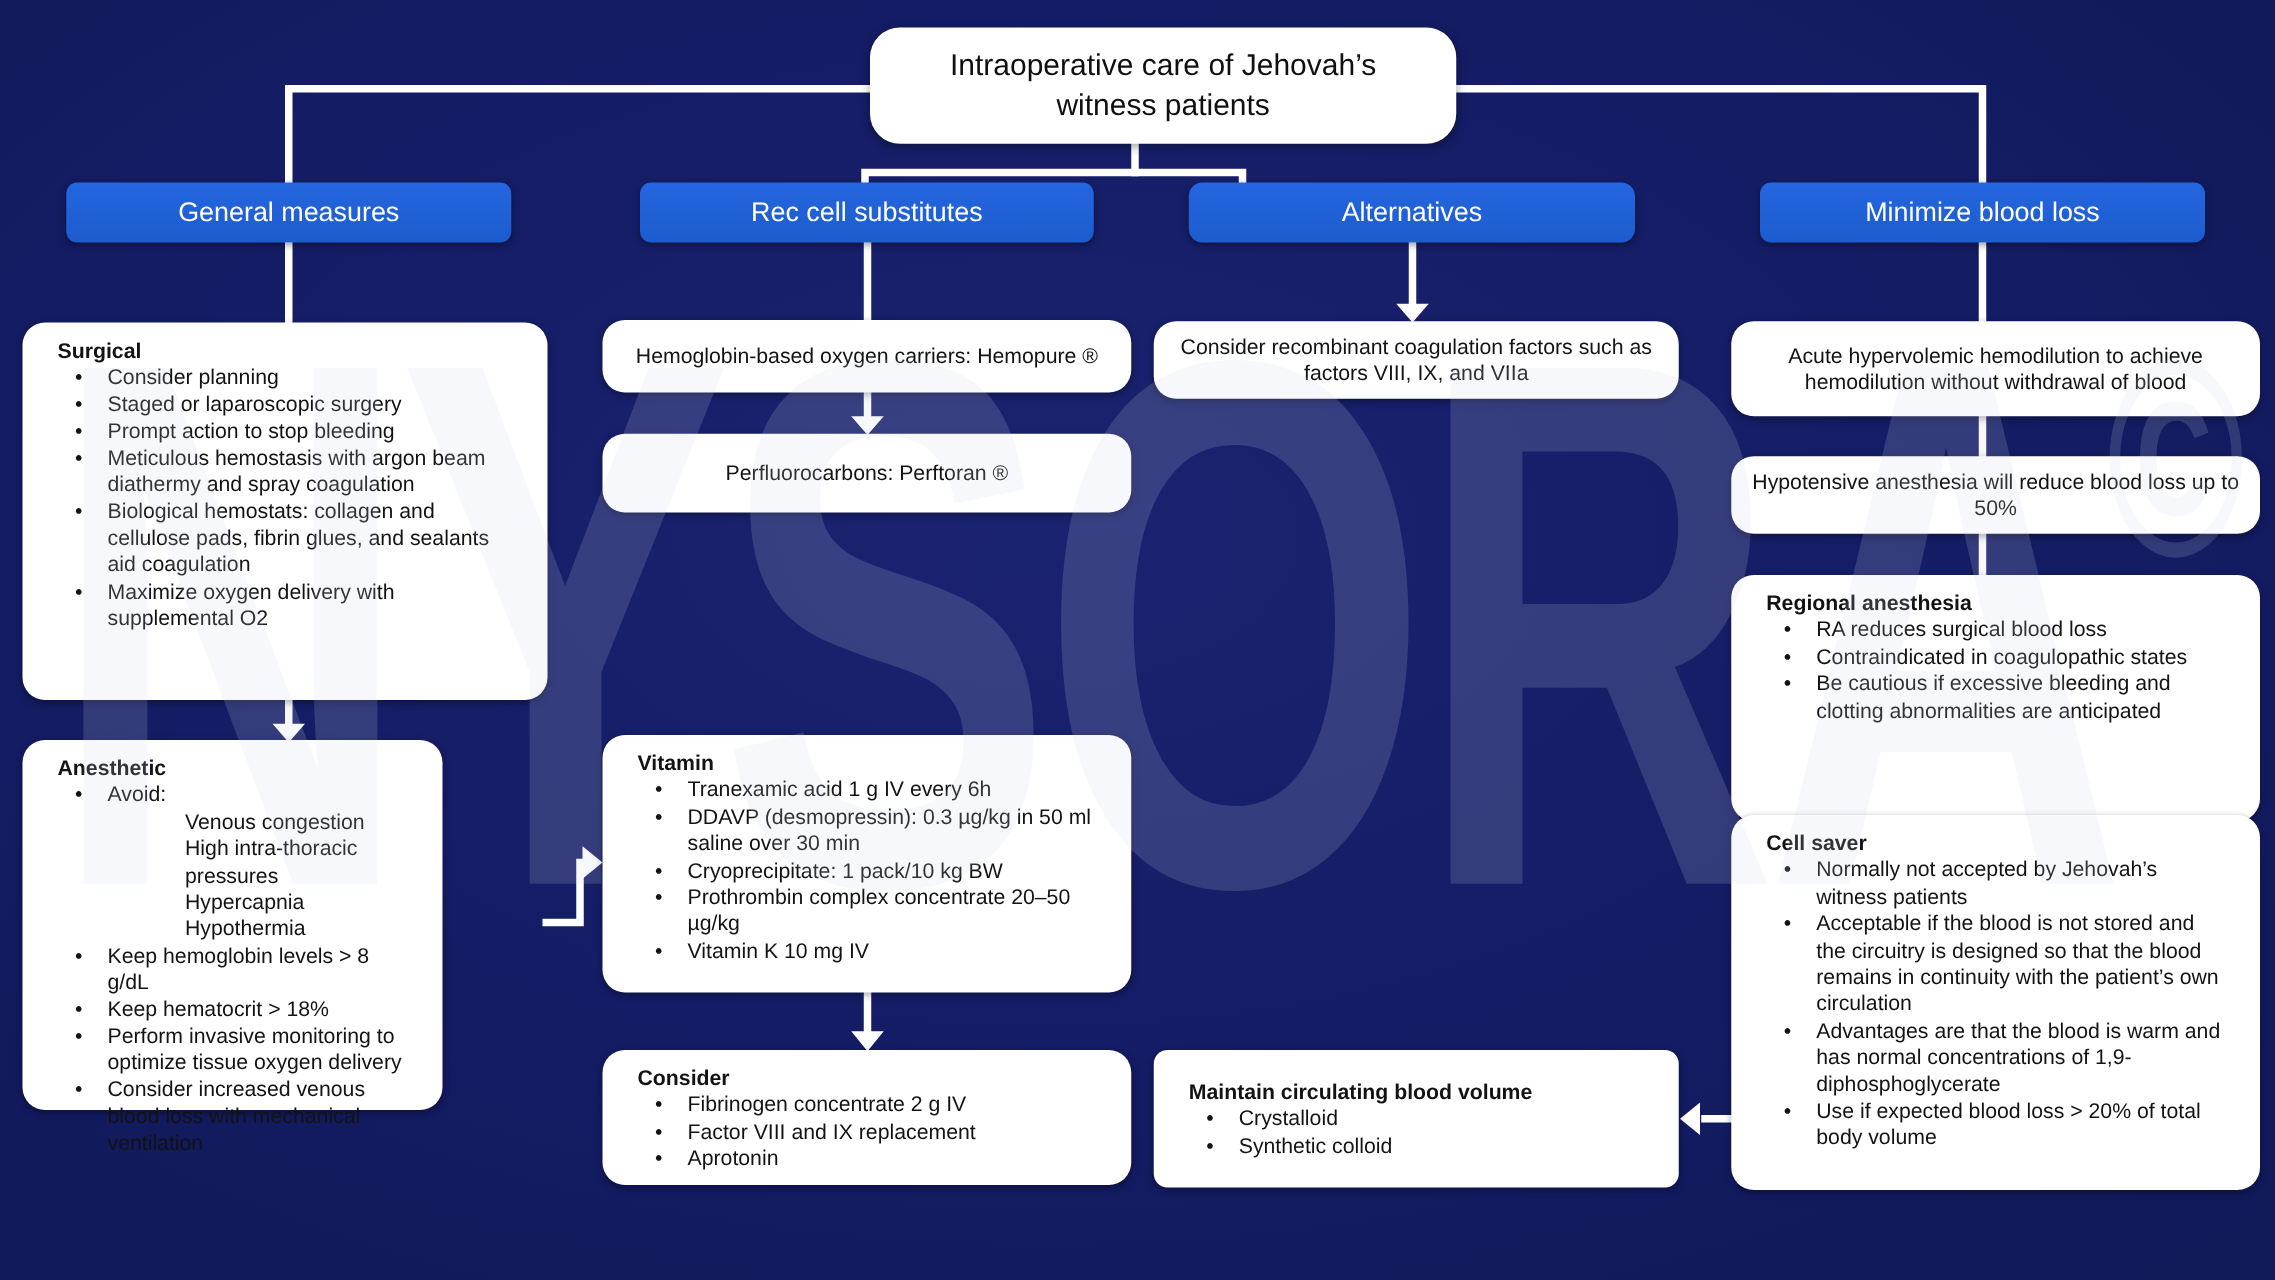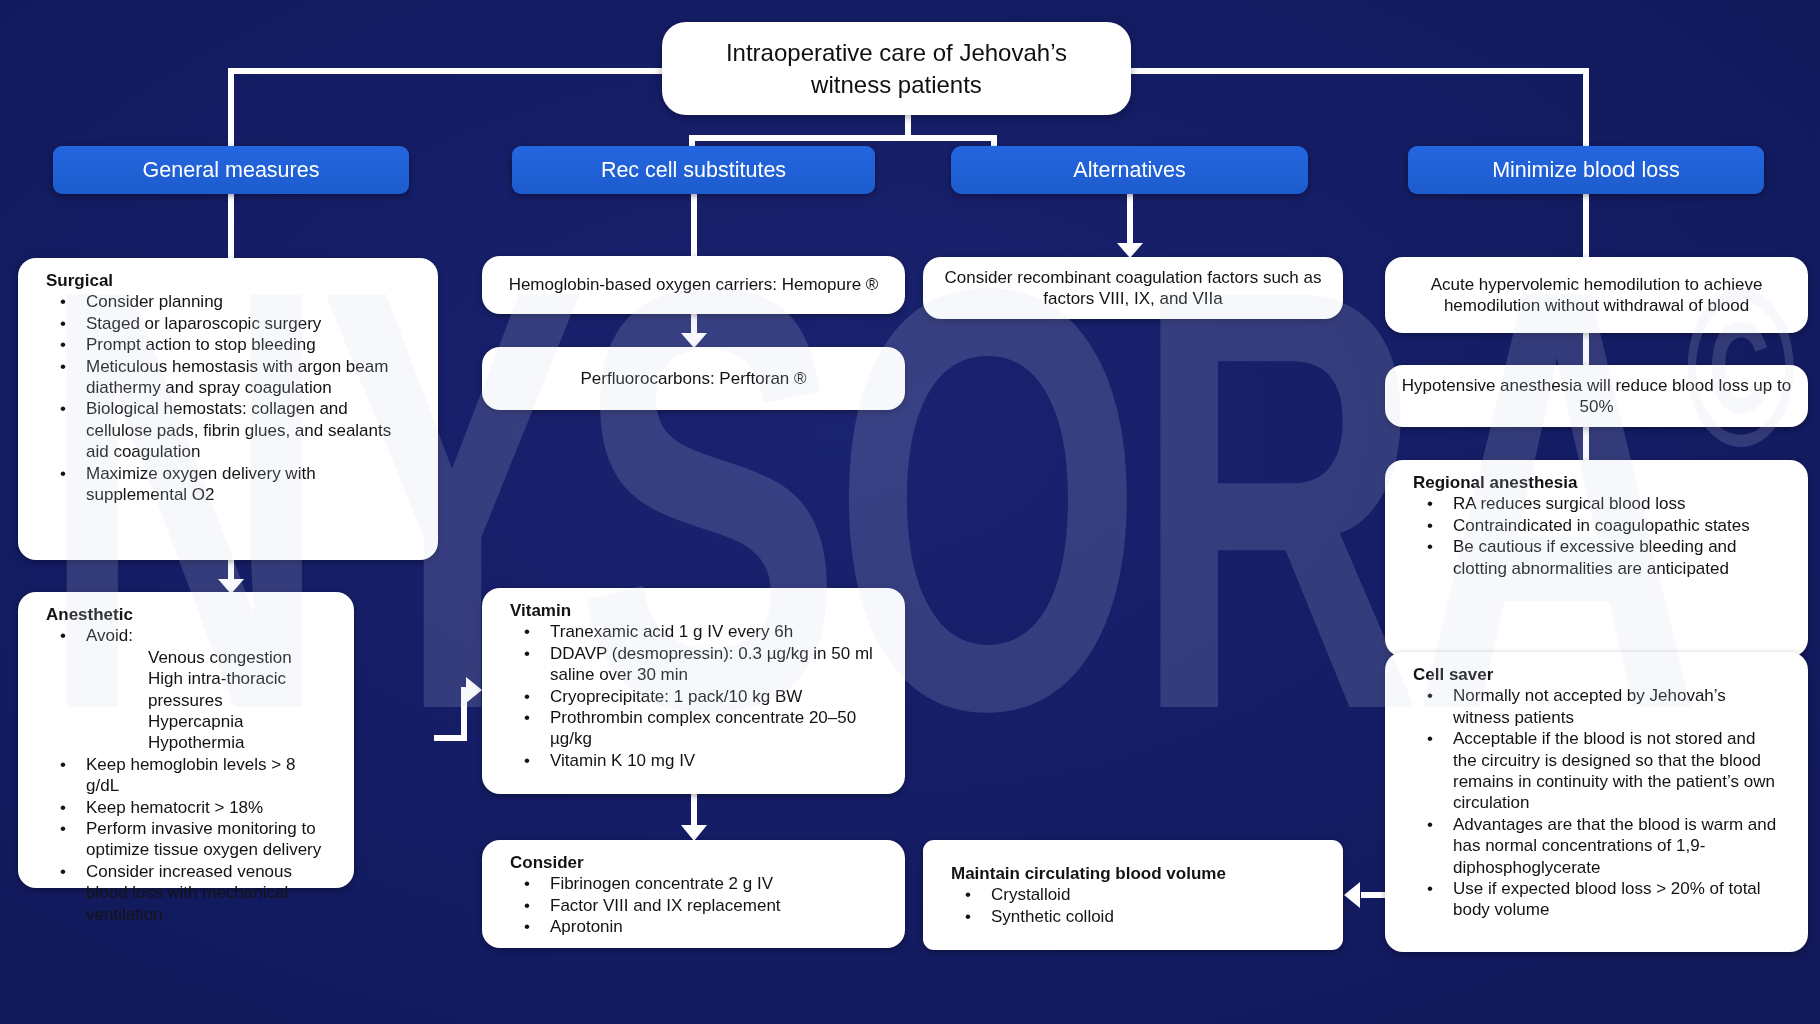--- a/index.html
+++ b/index.html
@@ -76,21 +76,21 @@
       <polygon points="218,579 244,579 231,594"></polygon>
       <polygon points="681,333 707,333 694,348"></polygon>
       <polygon points="681,825 707,825 694,841"></polygon>
       <polygon points="466,677 466,703 482,690"></polygon>
       <polygon points="1117,243 1143,243 1130,258"></polygon>
       <polygon points="1360,882 1360,908 1344,895"></polygon>
       <polygon points="1573,638 1599,638 1586,653"></polygon>
     </g>
   </svg>
 
-  <div class="node title" style="left:662px; top:22px; width:469px; height:93px;">
+  <div class="node title" style="left:696px; top:22px; width:469px; height:93px;">
     <span>Intraoperative care of Jehovah’s witness patients</span>
   </div>
 
   <div class="node hdr" style="left:53px; top:146px; width:356px;">
     <span>General measures</span>
   </div>
   <div class="node hdr" style="left:512px; top:146px; width:363px;">
     <span>Rec cell substitutes</span>
   </div>
   <div class="node hdr" style="left:951px; top:146px; width:357px;border-radius:11px;">

